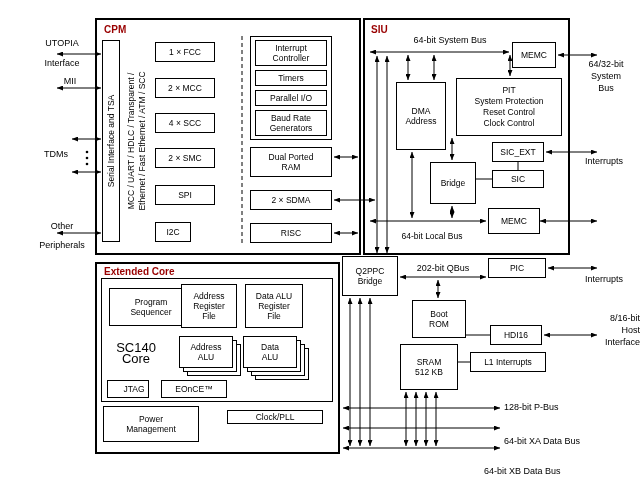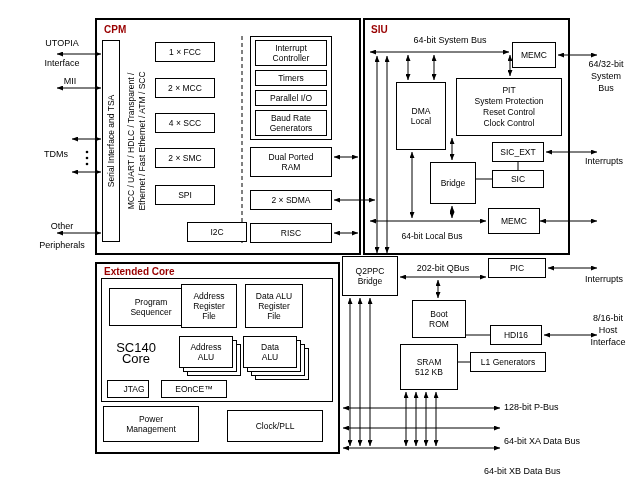--- a/index.html
+++ b/index.html
@@ -112,55 +112,55 @@
     <div class="vtext" style="left:-92px;top:94px;width:200px;height:12px;line-height:12px;">Serial Interface and TSA</div>
   </div>
   <div class="vtext" style="left:37px;top:130px;width:200px;height:22px;line-height:11px;">MCC / UART / HDLC / Transparent /
 Ethernet / Fast Ethernet / ATM / SCC</div>
 
   <div class="box" style="left:155px;top:42px;width:60px;height:20px;">1 × FCC</div>
   <div class="box" style="left:155px;top:78px;width:60px;height:20px;">2 × MCC</div>
   <div class="box" style="left:155px;top:113px;width:60px;height:20px;">4 × SCC</div>
   <div class="box" style="left:155px;top:148px;width:60px;height:20px;">2 × SMC</div>
   <div class="box" style="left:155px;top:185px;width:60px;height:20px;">SPI</div>
-  <div class="box" style="left:155px;top:222px;width:60px;height:20px;margin-left:32px;">I2C</div>
+  <div class="box" style="left:155px;top:222px;width:36px;height:20px;">I2C</div>
 
   <div class="frame" style="left:250px;top:36px;width:82px;height:104px;"></div>
   <div class="box" style="left:255px;top:40px;width:72px;height:26px;">Interrupt
 Controller</div>
   <div class="box" style="left:255px;top:70px;width:72px;height:16px;">Timers</div>
   <div class="box" style="left:255px;top:90px;width:72px;height:16px;">Parallel I/O</div>
   <div class="box" style="left:255px;top:110px;width:72px;height:26px;">Baud Rate
 Generators</div>
 
   <div class="box" style="left:250px;top:147px;width:82px;height:30px;">Dual Ported
 RAM</div>
   <div class="box" style="left:250px;top:190px;width:82px;height:20px;">2 × SDMA</div>
   <div class="box" style="left:250px;top:223px;width:82px;height:20px;">RISC</div>
 
   <div class="lbl" style="left:395px;top:34px;width:110px;height:12px;">64-bit System Bus</div>
   <div class="box" style="left:512px;top:42px;width:44px;height:26px;">MEMC</div>
   <div class="box" style="left:396px;top:82px;width:50px;height:68px;">DMA
-Local</div>
+Address</div>
   <div class="box" style="left:456px;top:78px;width:106px;height:58px;line-height:11px;">PIT
 System Protection
 Reset Control
 Clock Control</div>
   <div class="box" style="left:492px;top:142px;width:52px;height:20px;">SIC_EXT</div>
   <div class="box" style="left:492px;top:170px;width:52px;height:18px;text-align:right;">SIC</div>
   <div class="box" style="left:430px;top:162px;width:46px;height:42px;">Bridge</div>
   <div class="box" style="left:488px;top:208px;width:52px;height:26px;">MEMC</div>
   <div class="lbl" style="left:392px;top:230px;width:80px;height:12px;font-size:8.5px;">64-bit Local Bus</div>
 
   <div class="lbl" style="left:574px;top:58px;width:64px;height:40px;">64/32-bit
 System
 Bus</div>
   <div class="lbl" style="left:570px;top:156px;width:68px;height:11px;line-height:11px;">Interrupts</div>
   <div class="lbl" style="left:570px;top:274px;width:68px;height:11px;line-height:11px;">Interrupts</div>
-  <div class="lbl" style="left:576px;top:312px;width:64px;height:40px;">8/16-bit
+  <div class="lbl" style="left:576px;top:312px;width:64px;height:40px;text-align:right;">8/16-bit
 Host
 Interface</div>
 
   <div class="frame" style="left:101px;top:278px;width:232px;height:124px;"></div>
   <div class="box" style="left:109px;top:288px;width:84px;height:38px;">Program
 Sequencer</div>
   <div class="box" style="left:181px;top:284px;width:56px;height:44px;">Address
 Register
 File</div>
   <div class="box" style="left:245px;top:284px;width:58px;height:44px;">Data ALU
@@ -177,30 +177,30 @@
   <div class="layer" style="left:255px;top:348px;width:54px;height:32px;"></div>
   <div class="layer" style="left:251px;top:344px;width:54px;height:32px;"></div>
   <div class="layer" style="left:247px;top:340px;width:54px;height:32px;"></div>
   <div class="box" style="left:243px;top:336px;width:54px;height:32px;">Data
 ALU</div>
 
   <div class="box" style="left:107px;top:380px;width:42px;height:18px;padding-left:12px;">JTAG</div>
   <div class="box" style="left:161px;top:380px;width:66px;height:18px;">EOnCE™</div>
   <div class="box" style="left:103px;top:406px;width:96px;height:36px;">Power
 Management</div>
-  <div class="box" style="left:227px;top:410px;width:96px;height:32px;">Clock/PLL</div>
+  <div class="box" style="left:227px;top:410px;width:96px;height:14px;">Clock/PLL</div>
 
   <div class="box" style="left:342px;top:256px;width:56px;height:40px;">Q2PPC
 Bridge</div>
   <div class="lbl" style="left:398px;top:263px;width:90px;height:11px;line-height:11px;">202-bit QBus</div>
   <div class="box" style="left:488px;top:258px;width:58px;height:20px;">PIC</div>
   <div class="box" style="left:412px;top:300px;width:54px;height:38px;">Boot
 ROM</div>
   <div class="box" style="left:490px;top:325px;width:52px;height:20px;">HDI16</div>
   <div class="box" style="left:400px;top:344px;width:58px;height:46px;">SRAM
 512 KB</div>
-  <div class="box" style="left:470px;top:352px;width:76px;height:20px;">L1 Generators</div>
+  <div class="box" style="left:470px;top:352px;width:76px;height:20px;">L1 Interrupts</div>
 
   <div class="lbl la" style="left:504px;top:402px;width:110px;height:11px;line-height:11px;">128-bit P-Bus</div>
   <div class="lbl la" style="left:504px;top:436px;width:120px;height:11px;line-height:11px;">64-bit XA Data Bus</div>
   <div class="lbl la" style="left:484px;top:442px;width:120px;height:11px;line-height:11px;margin-top:24px;">64-bit XB Data Bus</div>
 
 </div>
 
 </body></html>

